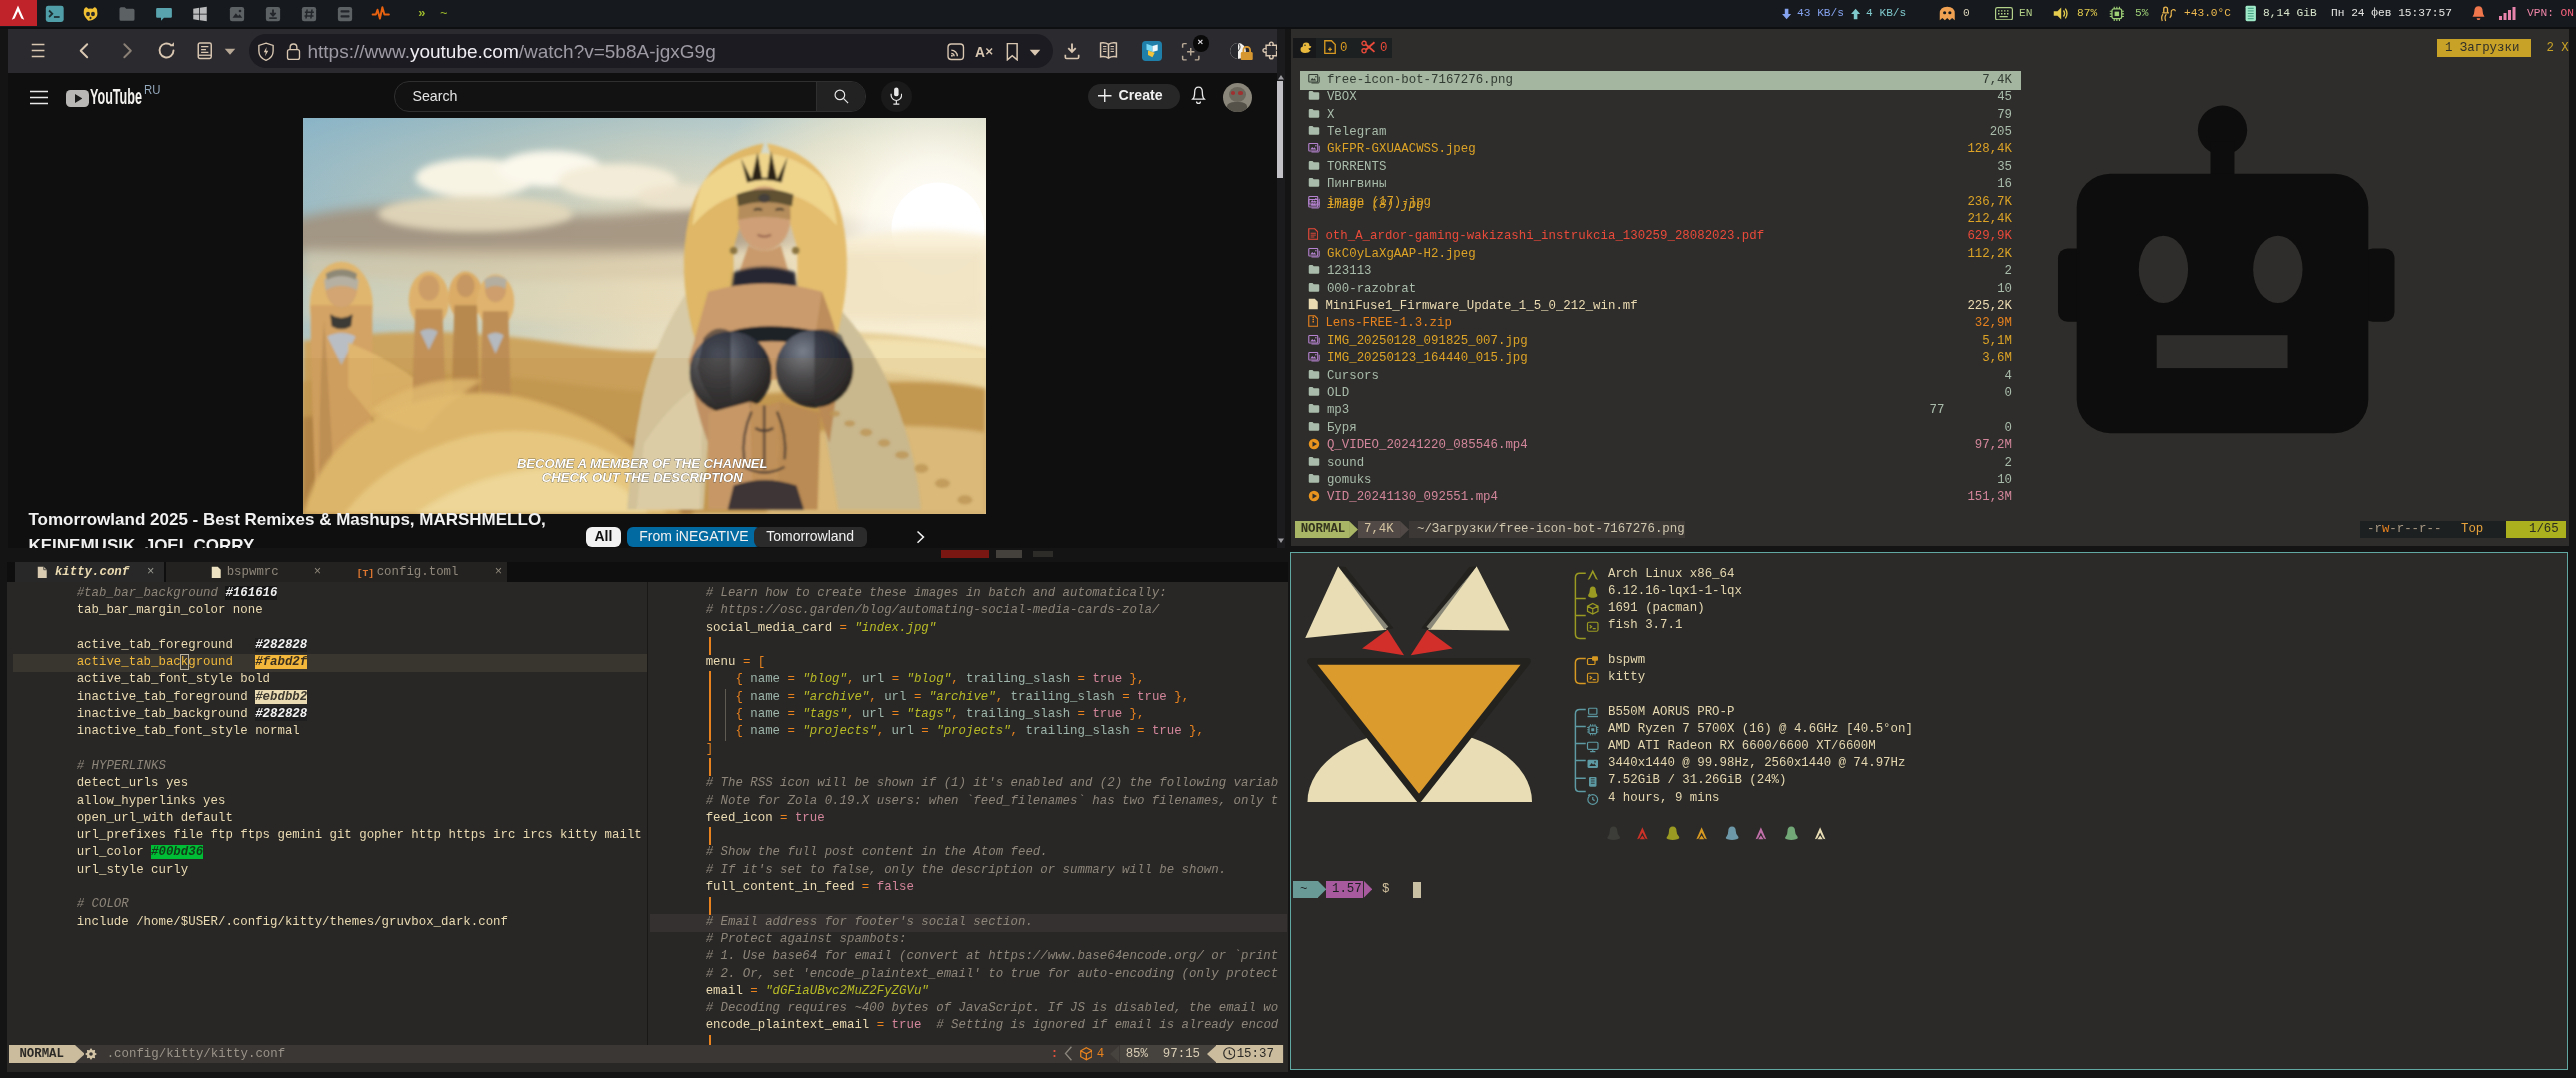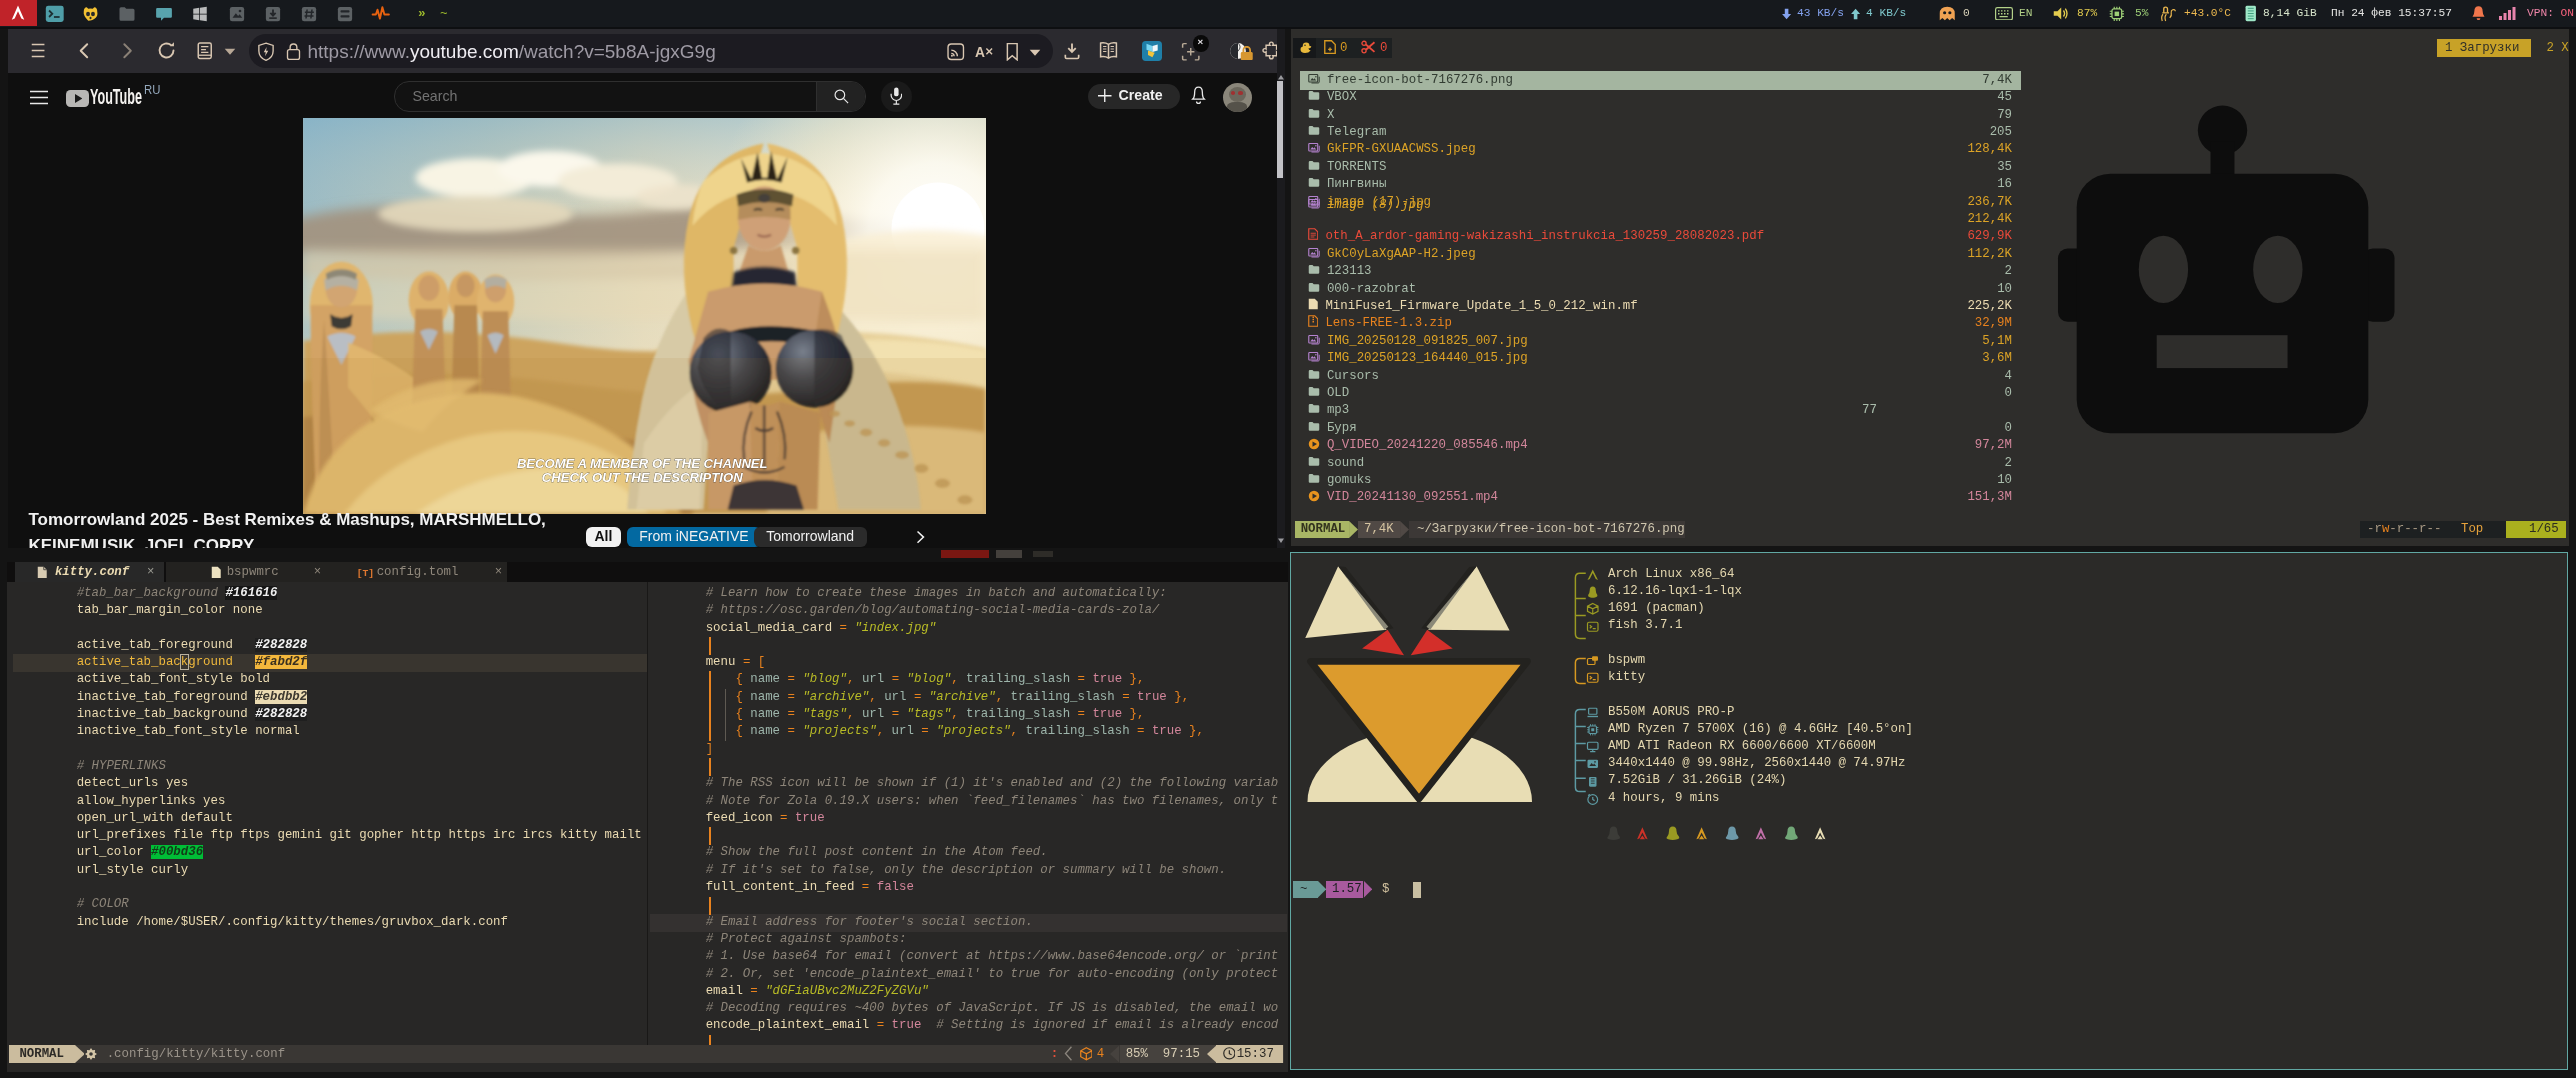--- a/index.html
+++ b/index.html
@@ -222,21 +222,21 @@
     <svg class="abs" style="left:22.5px;top:17px" width="18" height="15" viewBox="0 0 24 20">
         <path d="M0 2 h24 M0 10 h24 M0 18 h24" stroke="#e8e8e8" stroke-width="2"></path>
       </svg>
     <div class="abs" style="left:58px;top:16.5px;width:23px;height:17px;border-radius:4.5px;background:#b8b7b5;"></div>
     <svg class="abs" style="left:67px;top:21px" width="7.5" height="9" viewBox="0 0 10 12">
         <path d="M0 0 L10 6 L0 12 Z" fill="#1a1a1a"></path>
       </svg>
     <div class="abs sans" style="left:82px;top:12.7px;font-size:22.5px;line-height:22.5px;font-weight:bold;color:#f4f2ef;transform:scale(0.56,1);transform-origin:0 0;">YouTube</div>
     <div class="abs sans" style="left:136px;top:9.7px;font-size:13.5px;line-height:13.5px;color:#94a8bc;transform:scale(0.84,1);transform-origin:0 0;">RU</div>
     <div class="abs" style="left:386px;top:8.2px;width:470px;height:28.5px;border:0.7px solid #2f2f2f;border-radius:15px;background:#121212;overflow:hidden;">
-      <div class="abs sans" style="left:18px;top:6px;font-size:14.2px;color:#737373;">Search</div>
+      <div class="abs sans" style="left:18px;top:6px;font-size:14.2px;color:#e5e5e5;">Search</div>
       <div class="abs" style="left:421px;top:0;width:49px;height:28.5px;background:#222222;border-left:0.7px solid #2f2f2f;"></div>
       <svg class="abs" style="left:438px;top:6px" width="16.5" height="16.5" viewBox="0 0 24 24">
           <circle cx="10" cy="10" r="7" stroke="#e8e8e8" stroke-width="1.7" fill="none"></circle>
           <path d="M15.2 15.2 L22 22" stroke="#e8e8e8" stroke-width="1.7"></path>
         </svg>
     </div>
     <div class="abs" style="left:873px;top:7.5px;width:31px;height:31px;border-radius:50%;background:#1a1a1a;"></div>
     <svg class="abs" style="left:882px;top:14.2px" width="12.7" height="18" viewBox="0 0 17 24">
         <rect x="5.5" y="0.5" width="6" height="12" rx="3" fill="#e8e8e8"></rect>
         <path d="M1.5 9 v2 a7 7 0 0 0 14 0 V9 M8.5 18.5 V23 M4.5 23 h8" stroke="#e8e8e8" stroke-width="1.6" fill="none"></path>
@@ -677,21 +677,21 @@
         <path d="M1 3 q0-1.6 1.6-1.6 h3.4 l1.6 1.6 h6 q1.4 0 1.4 1.4 v7 q0 1.6 -1.6 1.6 h-11 q-1.4 0 -1.4 -1.4 Z" fill="#a9bcab"></path>
       </svg> Cursors</div>
   <div class="row" style="left:571px;top:339px;width:150px;text-align:right;color:#a9bcab;">4</div>
   <div class="row" style="left:16.5px;top:356px;color:#a9bcab;"><svg width="12" height="10.5" viewBox="0 0 16 14" style="margin-bottom:-0.7px">
         <path d="M1 3 q0-1.6 1.6-1.6 h3.4 l1.6 1.6 h6 q1.4 0 1.4 1.4 v7 q0 1.6 -1.6 1.6 h-11 q-1.4 0 -1.4 -1.4 Z" fill="#a9bcab"></path>
       </svg> OLD</div>
   <div class="row" style="left:571px;top:356px;width:150px;text-align:right;color:#a9bcab;">0</div>
   <div class="row" style="left:16.5px;top:373px;color:#a9bcab;"><svg width="12" height="10.5" viewBox="0 0 16 14" style="margin-bottom:-0.7px">
         <path d="M1 3 q0-1.6 1.6-1.6 h3.4 l1.6 1.6 h6 q1.4 0 1.4 1.4 v7 q0 1.6 -1.6 1.6 h-11 q-1.4 0 -1.4 -1.4 Z" fill="#a9bcab"></path>
       </svg> mp3</div>
-  <div class="row" style="left:571px;top:373px;width:150px;text-align:left;color:#a9bcab;">77</div>
+  <div class="row" style="left:571px;top:373px;width:150px;text-align:center;color:#a9bcab;">77</div>
   <div class="row" style="left:16.5px;top:391px;color:#a9bcab;"><svg width="12" height="10.5" viewBox="0 0 16 14" style="margin-bottom:-0.7px">
         <path d="M1 3 q0-1.6 1.6-1.6 h3.4 l1.6 1.6 h6 q1.4 0 1.4 1.4 v7 q0 1.6 -1.6 1.6 h-11 q-1.4 0 -1.4 -1.4 Z" fill="#a9bcab"></path>
       </svg> Буря</div>
   <div class="row" style="left:571px;top:391px;width:150px;text-align:right;color:#a9bcab;">0</div>
   <div class="row" style="left:16.5px;top:408px;color:#d3869b;"><svg width="12" height="12" viewBox="0 0 16 16" style="margin-bottom:-1.5px">
         <circle cx="8" cy="8" r="7" fill="#e8941e"></circle>
         <path d="M6 4.5 L12 8 L6 11.5 Z" fill="#2e2d2b"></path>
       </svg> Q_VIDEO_20241220_085546.mp4</div>
   <div class="row" style="left:571px;top:408px;width:150px;text-align:right;color:#d3869b;">97,2M</div>
   <div class="row" style="left:16.5px;top:426px;color:#a9bcab;"><svg width="12" height="10.5" viewBox="0 0 16 14" style="margin-bottom:-0.7px">

